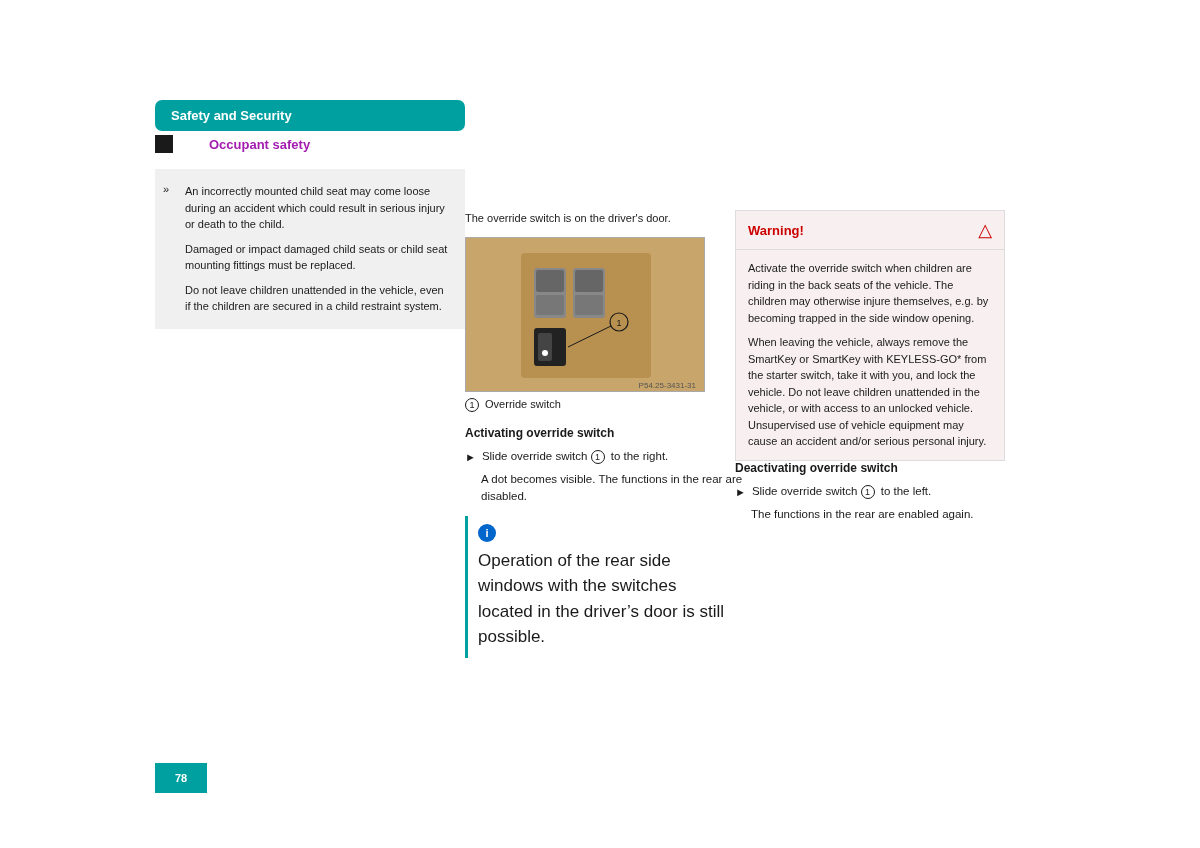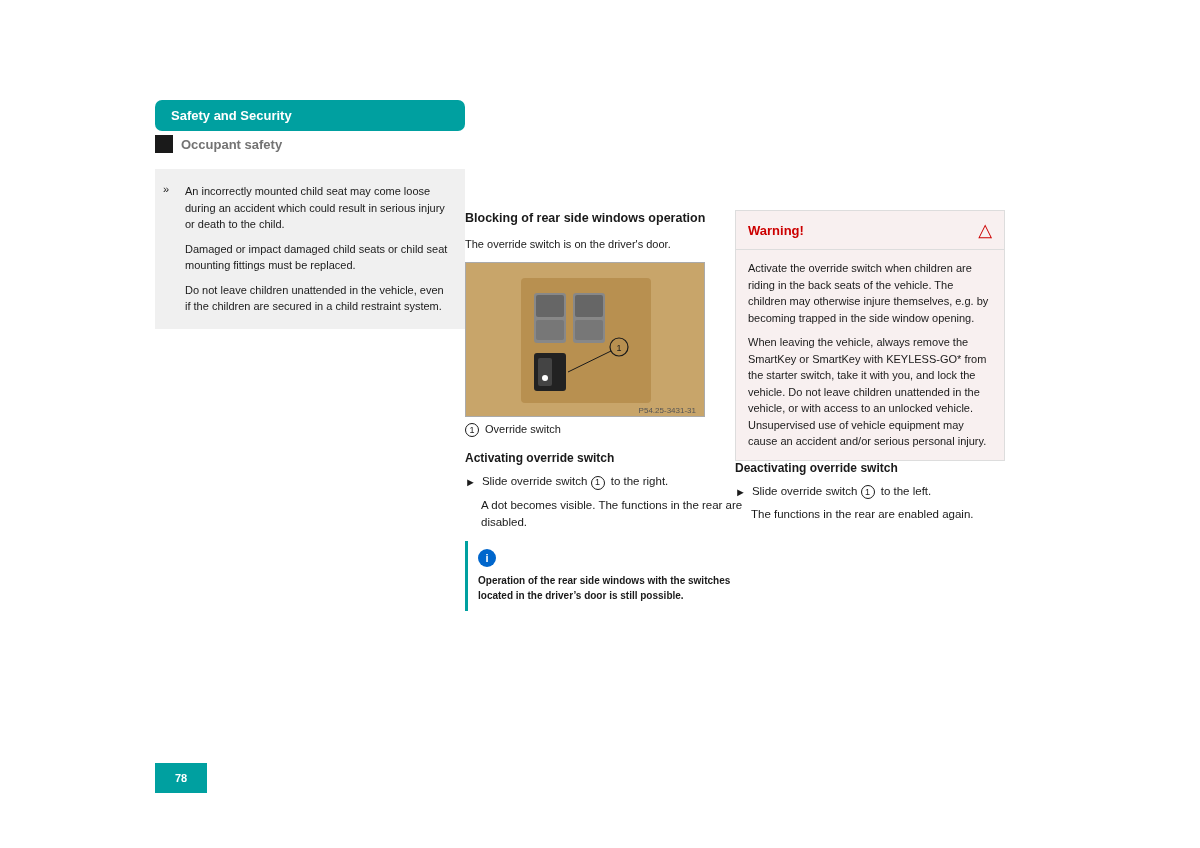--- a/index.html
+++ b/index.html
@@ -45,21 +45,22 @@
     .black-square {
       width: 18px;
       height: 18px;
       background: #1a1a1a;
       margin-right: 8px;
       flex-shrink: 0;
     }
     .section-title {
       font-size: 13px;
       font-weight: bold;
-      color: #737373;
+      color: #a21caf;
+      margin-left: 28px;
     }
     .warning-box {
       background: #f0f0f0;
       padding: 14px 14px 14px 30px;
       position: relative;
       margin-top: 8px;
     }
     .arrow-icon {
       position: absolute;
       left: 8px;
@@ -161,24 +162,23 @@
       color: white;
       border-radius: 50%;
       display: inline-flex;
       align-items: center;
       justify-content: center;
       font-size: 11px;
       font-weight: bold;
       margin-bottom: 6px;
     }
     .info-text {
-      font-size: 10px;
-      line-height: 1.5;
-      color: #1a1a1a;
-      font-weight: bold;
+      font-size: 17px;
+      line-height: 1.5;
+      color: #1a1a1a;
     }
     
     .right-panel {
       position: absolute;
       left: 735px;
       top: 210px;
       width: 270px;
     }
     .warning-header-box {
       background: #f8f0f0;
@@ -242,21 +242,20 @@
     </div>
     <div class="warning-box">
       <span class="arrow-icon">»</span>
       <p class="warning-text">An incorrectly mounted child seat may come loose during an accident which could result in serious injury or death to the child.</p>
       <p class="warning-text">Damaged or impact damaged child seats or child seat mounting fittings must be replaced.</p>
       <p class="warning-text">Do not leave children unattended in the vehicle, even if the children are secured in a child restraint system.</p>
     </div>
   </div>
 
   <div class="middle-panel">
-    <p class="content-section-title">Blocking of rear side windows operation</p>
     <p class="content-text">The override switch is on the driver's door.</p>
 
     <div class="image-container">
       <svg width="240" height="155" viewBox="0 0 240 155" xmlns="http://www.w3.org/2000/svg">
 
         <rect width="240" height="155" fill="#c8a56a"></rect>
 
         <rect x="55" y="15" width="130" height="125" rx="4" fill="#b89050"></rect>
 
         <rect x="68" y="30" width="32" height="50" rx="3" fill="#888"></rect>

